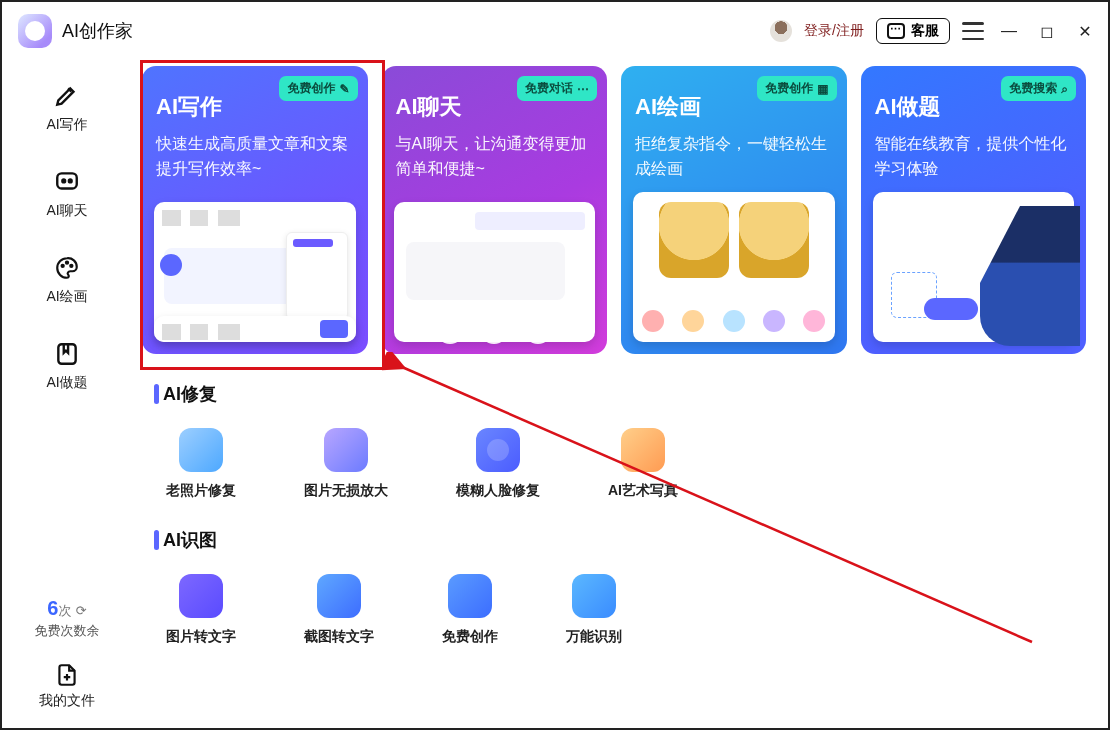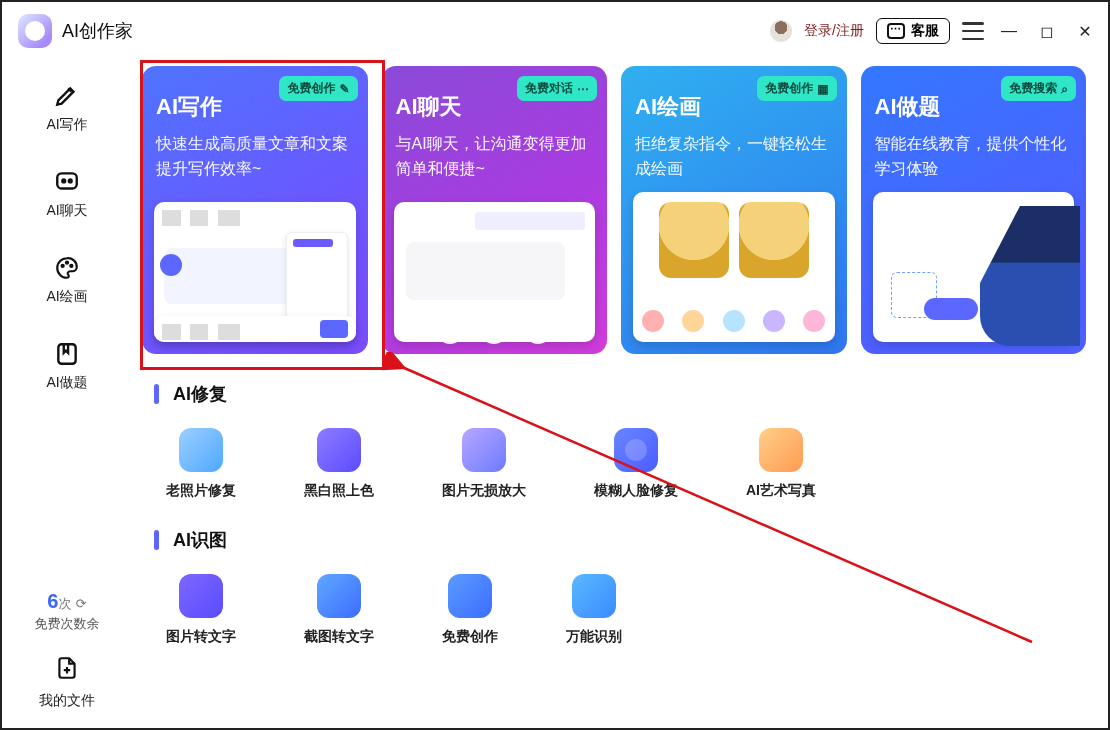--- a/index.html
+++ b/index.html
@@ -24,21 +24,21 @@
 .wrap { display:flex; height: calc(100% - 58px); }
 .sidebar { width:130px; min-width:130px; display:flex; flex-direction:column; align-items:center; padding-top:22px; }
 .nav-item { display:flex; flex-direction:column; align-items:center; gap:6px; margin-bottom:34px; cursor:pointer; }
 .nav-item .ic { width:28px; height:28px; display:flex; align-items:center; justify-content:center; color:#111;}
 .nav-item span { font-size:14px; color:#222; }
 .side-spacer{flex:1;}
 .free-left { text-align:center; margin-bottom:22px; }
 .free-left .num { font-size:20px; color:#3b66ff; font-weight:700; }
 .free-left .sub { font-size:13px; color:#555; margin-top:2px;}
 .free-left .ci { font-size:13px; color:#777; }
-.myfiles { display:flex; flex-direction:column; align-items:center; gap:11px; margin-bottom:18px; cursor:pointer;}
+.myfiles { display:flex; flex-direction:column; align-items:center; gap:4px; margin-bottom:18px; cursor:pointer;}
 .myfiles span{font-size:14px;color:#222;}
 .myfiles svg{width:26px;height:26px;}
 
 .main { flex:1; overflow:auto; padding:6px 22px 10px 10px; }
 .cards { display:flex; gap:14px; }
 .card { width:232px; height:288px; border-radius:14px; padding:16px 14px 10px; color:#fff; position:relative; overflow:hidden; cursor:pointer; }
 .card.c1 { background: linear-gradient(150deg,#4f74ff 0%, #6c56ff 60%, #7b4dff 100%); }
 .card.c2 { background: linear-gradient(150deg,#8a4bd8 0%, #a93be0 55%, #d13cdb 100%); }
 .card.c3 { background: linear-gradient(150deg,#2fb0f0 0%, #2f76f0 100%); }
 .card.c4 { background: linear-gradient(150deg,#3378ff 0%, #4e5fff 70%); }
@@ -65,21 +65,21 @@
 .c3 .dots{position:absolute; bottom:10px; left:0; right:0; display:flex; justify-content:space-around;}
 .c3 .dots span{width:22px;height:22px;border-radius:50%;}
 .c4 .mock{height:150px;}
 .c4 .teacher{position:absolute; right:-6px; bottom:-4px; width:100px; height:140px; background:linear-gradient(180deg,#1b2f66 40%, #2a4fb0 41%); clip-path: polygon(40% 0,100% 0,100% 100%,0 100%,0 55%); border-bottom-left-radius:30px;}
 .c4 .note{position:absolute; left:10px; top:10px; width:120px; height:70px; background:#fff; border-radius:6px;}
 .c4 .stamp{position:absolute; left:18px; bottom:24px; width:46px;height:46px; border:1.5px dashed #6aa2ff; border-radius:6px;}
 .c4 .btn{position:absolute; right:96px; bottom:22px; width:54px; height:22px; background:#5b67ff; border-radius:11px;}
 
 .redbox { position:absolute; border:3px solid #d9121a; left:138px; top:58px; width:245px; height:310px; pointer-events:none; z-index:5;}
 
-.section-h { display:flex; align-items:center; gap:14px; margin:28px 0 22px 12px; }
+.section-h { display:flex; align-items:center; gap:4px; margin:28px 0 22px 12px; }
 .section-h .bar { width:5px; height:20px; background:#5b67ff; border-radius:3px; }
 .section-h span { font-size:18px; font-weight:800; color:#111; }
 
 .tiles { display:flex; gap:68px; padding-left:24px; flex-wrap:wrap;}
 .tile { display:flex; flex-direction:column; align-items:center; gap:10px; cursor:pointer; }
 .tile .ticon { width:44px; height:44px; border-radius:12px; }
 .tile span { font-size:14px; color:#222; font-weight:600; }
 .ti1{background:linear-gradient(135deg,#9dcfff,#4da8ff);}
 .ti2{background:linear-gradient(135deg,#8e7dff,#5b4bff);}
 .ti3{background:linear-gradient(135deg,#b8a6ff,#6c7bff);}
@@ -250,24 +250,20 @@
     <div class="section-h">
       <div class="bar"></div>
         <span>AI修复</span>
     </div>
     <div class="tiles">
       <div class="tile">
           <div class="ticon ti1"></div>
           <span>老照片修复</span>
         </div>
       <div class="tile">
-          <div class="ticon ti2"></div>
-          <span>黑白照上色</span>
-        </div>
-      <div class="tile">
           <div class="ticon ti3"></div>
           <span>图片无损放大</span>
         </div>
       <div class="tile">
           <div class="ticon ti4"></div>
           <span>模糊人脸修复</span>
         </div>
       <div class="tile">
           <div class="ticon ti5"></div>
           <span>AI艺术写真</span>

